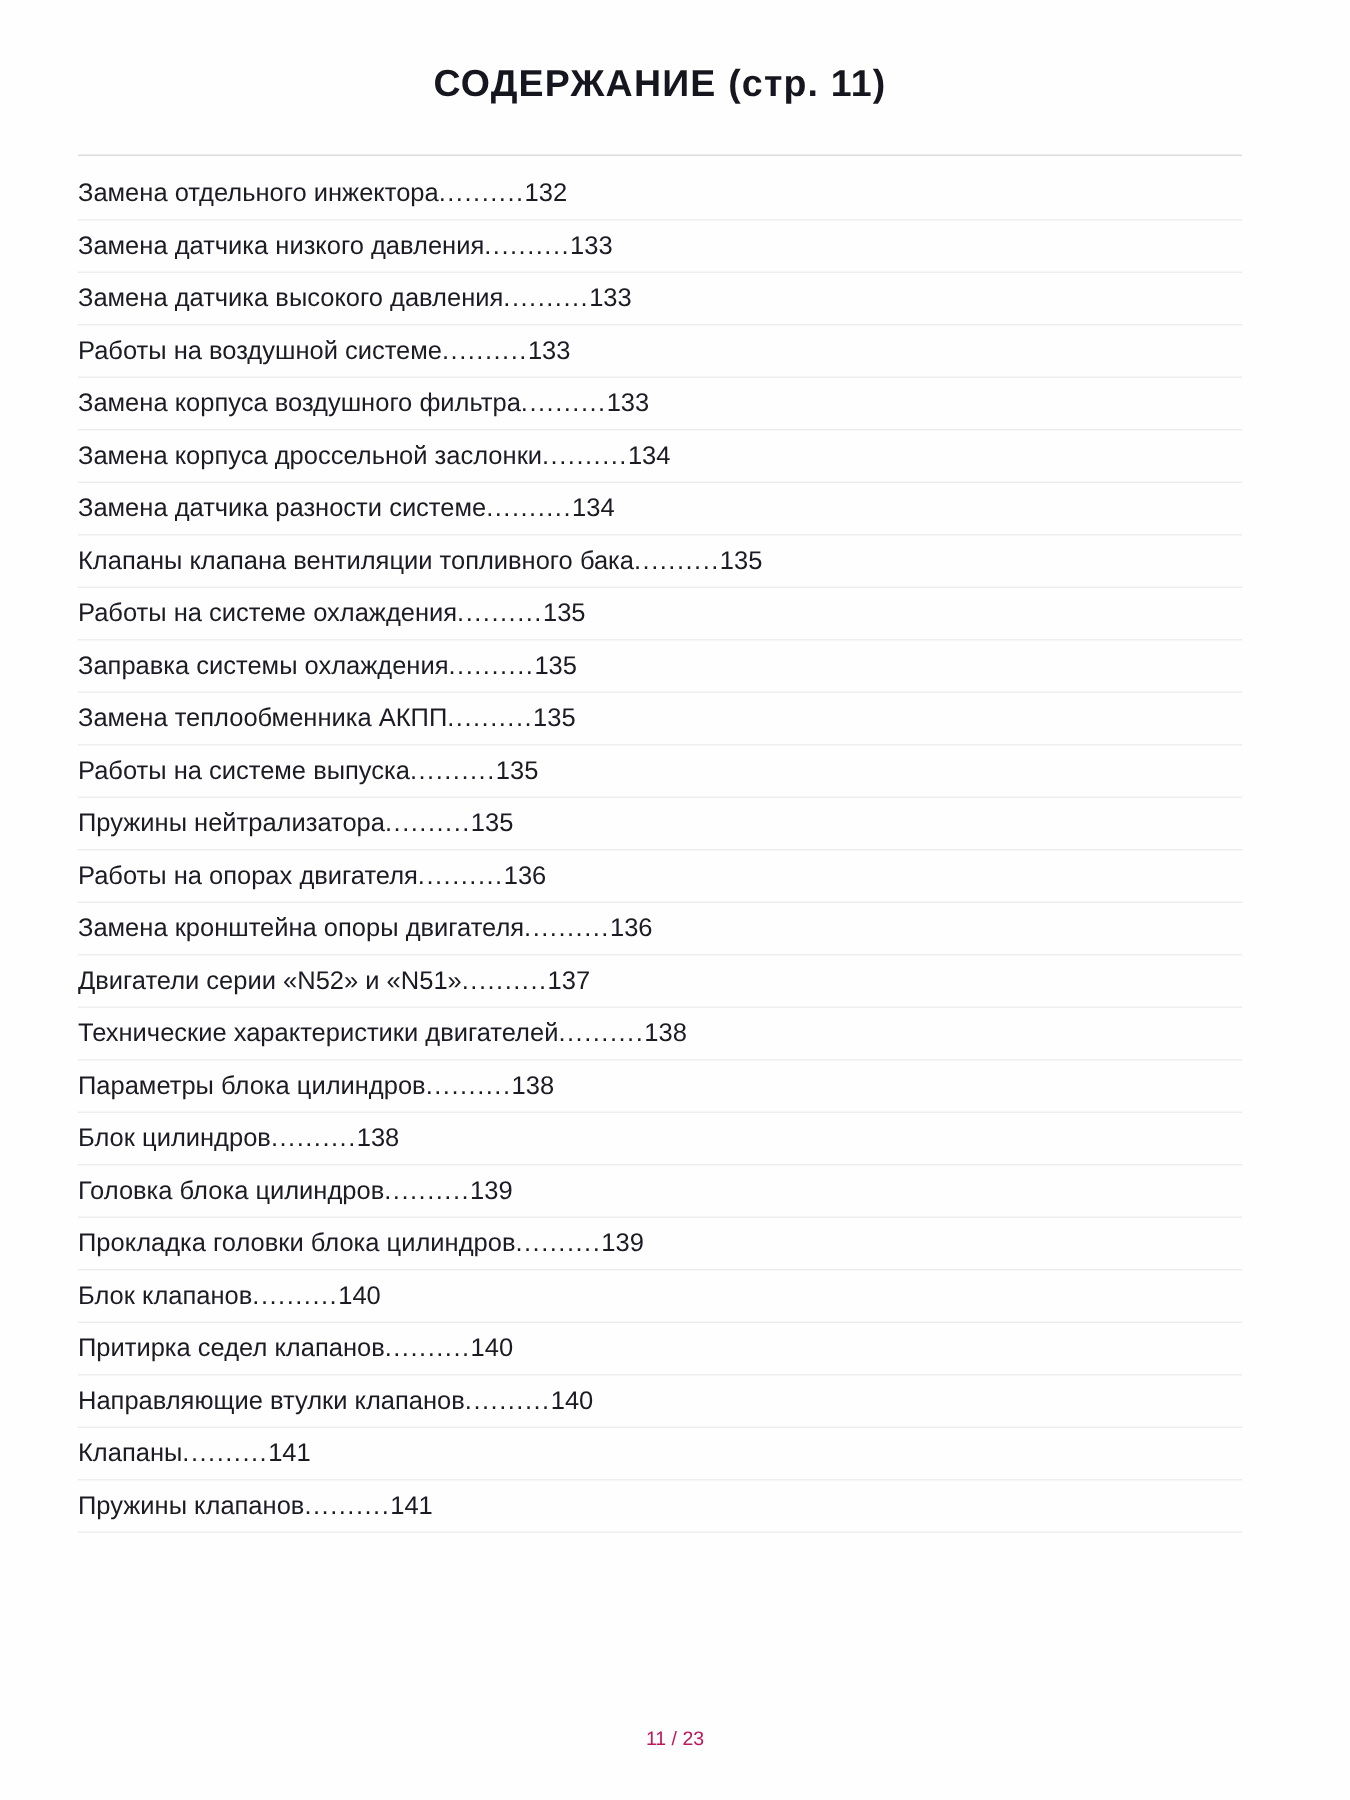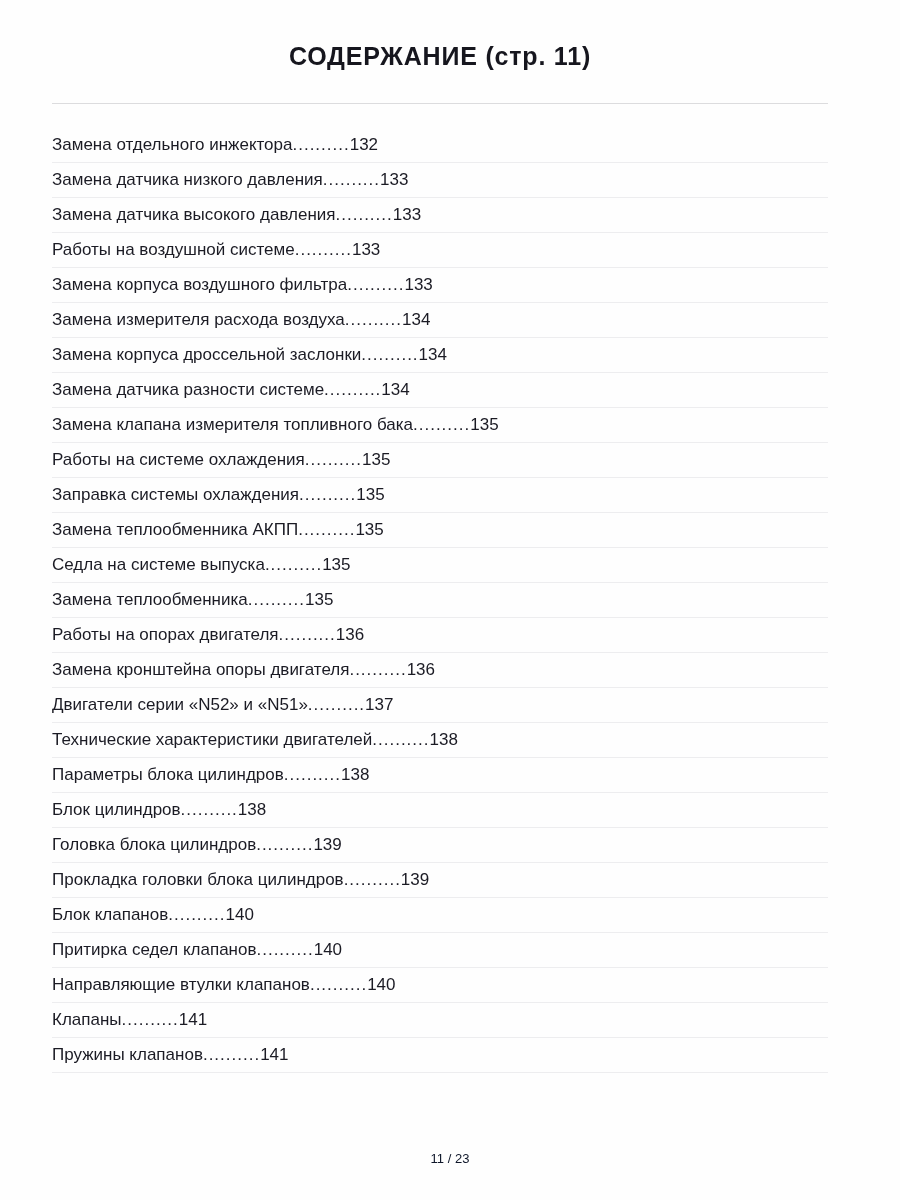--- a/index.html
+++ b/index.html
@@ -24,21 +24,21 @@
     font-weight: 700;
     letter-spacing: 0.8px;
     color: #16161e;
   }
   .title-divider {
     border: none;
     border-top: 1px solid #dcdcde;
     margin: 32px 0 0 0;
   }
   .toc-list {
-    margin-top: 24px;
+    margin-top: 8px;
   }
   .toc-row {
     height: 34px;
     line-height: 34px;
     border-bottom: 1px solid #ededef;
     font-size: 17px;
     color: #1b1b24;
     white-space: nowrap;
     overflow: hidden;
   }
@@ -48,45 +48,44 @@
   .toc-dots {
     letter-spacing: 1px;
   }
   .page-footer {
     position: absolute;
     left: 0;
     bottom: 34px;
     width: 100%;
     text-align: center;
     font-size: 13px;
-    color: #0f172a;
+    color: #be185d;
   }
 </style>
 </head>
 <body>
 
 <div class="page">
   <h1 class="page-title">СОДЕРЖАНИЕ (стр. 11)</h1>
   <hr class="title-divider">
 
   <div class="toc-list">
     <div class="toc-row"><span>Замена отдельного инжектора</span><span class="toc-dots">..........</span><span>132</span></div>
     <div class="toc-row"><span>Замена датчика низкого давления</span><span class="toc-dots">..........</span><span>133</span></div>
     <div class="toc-row"><span>Замена датчика высокого давления</span><span class="toc-dots">..........</span><span>133</span></div>
     <div class="toc-row"><span>Работы на воздушной системе</span><span class="toc-dots">..........</span><span>133</span></div>
     <div class="toc-row"><span>Замена корпуса воздушного фильтра</span><span class="toc-dots">..........</span><span>133</span></div>
-    <div class="toc-row"><span>Замена измерителя расхода воздуха</span><span class="toc-dots">..........</span><span>134</span></div>
     <div class="toc-row"><span>Замена корпуса дроссельной заслонки</span><span class="toc-dots">..........</span><span>134</span></div>
     <div class="toc-row"><span>Замена датчика разности системе</span><span class="toc-dots">..........</span><span>134</span></div>
-    <div class="toc-row"><span>Замена клапана измерителя топливного бака</span><span class="toc-dots">..........</span><span>135</span></div>
+    <div class="toc-row"><span>Клапаны клапана вентиляции топливного бака</span><span class="toc-dots">..........</span><span>135</span></div>
     <div class="toc-row"><span>Работы на системе охлаждения</span><span class="toc-dots">..........</span><span>135</span></div>
     <div class="toc-row"><span>Заправка системы охлаждения</span><span class="toc-dots">..........</span><span>135</span></div>
     <div class="toc-row"><span>Замена теплообменника АКПП</span><span class="toc-dots">..........</span><span>135</span></div>
-    <div class="toc-row"><span>Седла на системе выпуска</span><span class="toc-dots">..........</span><span>135</span></div>
-    <div class="toc-row"><span>Замена теплообменника</span><span class="toc-dots">..........</span><span>135</span></div>
+    <div class="toc-row"><span>Работы на системе выпуска</span><span class="toc-dots">..........</span><span>135</span></div>
+    <div class="toc-row"><span>Пружины нейтрализатора</span><span class="toc-dots">..........</span><span>135</span></div>
     <div class="toc-row"><span>Работы на опорах двигателя</span><span class="toc-dots">..........</span><span>136</span></div>
     <div class="toc-row"><span>Замена кронштейна опоры двигателя</span><span class="toc-dots">..........</span><span>136</span></div>
     <div class="toc-row"><span>Двигатели серии «N52» и «N51»</span><span class="toc-dots">..........</span><span>137</span></div>
     <div class="toc-row"><span>Технические характеристики двигателей</span><span class="toc-dots">..........</span><span>138</span></div>
     <div class="toc-row"><span>Параметры блока цилиндров</span><span class="toc-dots">..........</span><span>138</span></div>
     <div class="toc-row"><span>Блок цилиндров</span><span class="toc-dots">..........</span><span>138</span></div>
     <div class="toc-row"><span>Головка блока цилиндров</span><span class="toc-dots">..........</span><span>139</span></div>
     <div class="toc-row"><span>Прокладка головки блока цилиндров</span><span class="toc-dots">..........</span><span>139</span></div>
     <div class="toc-row"><span>Блок клапанов</span><span class="toc-dots">..........</span><span>140</span></div>
     <div class="toc-row"><span>Притирка седел клапанов</span><span class="toc-dots">..........</span><span>140</span></div>

